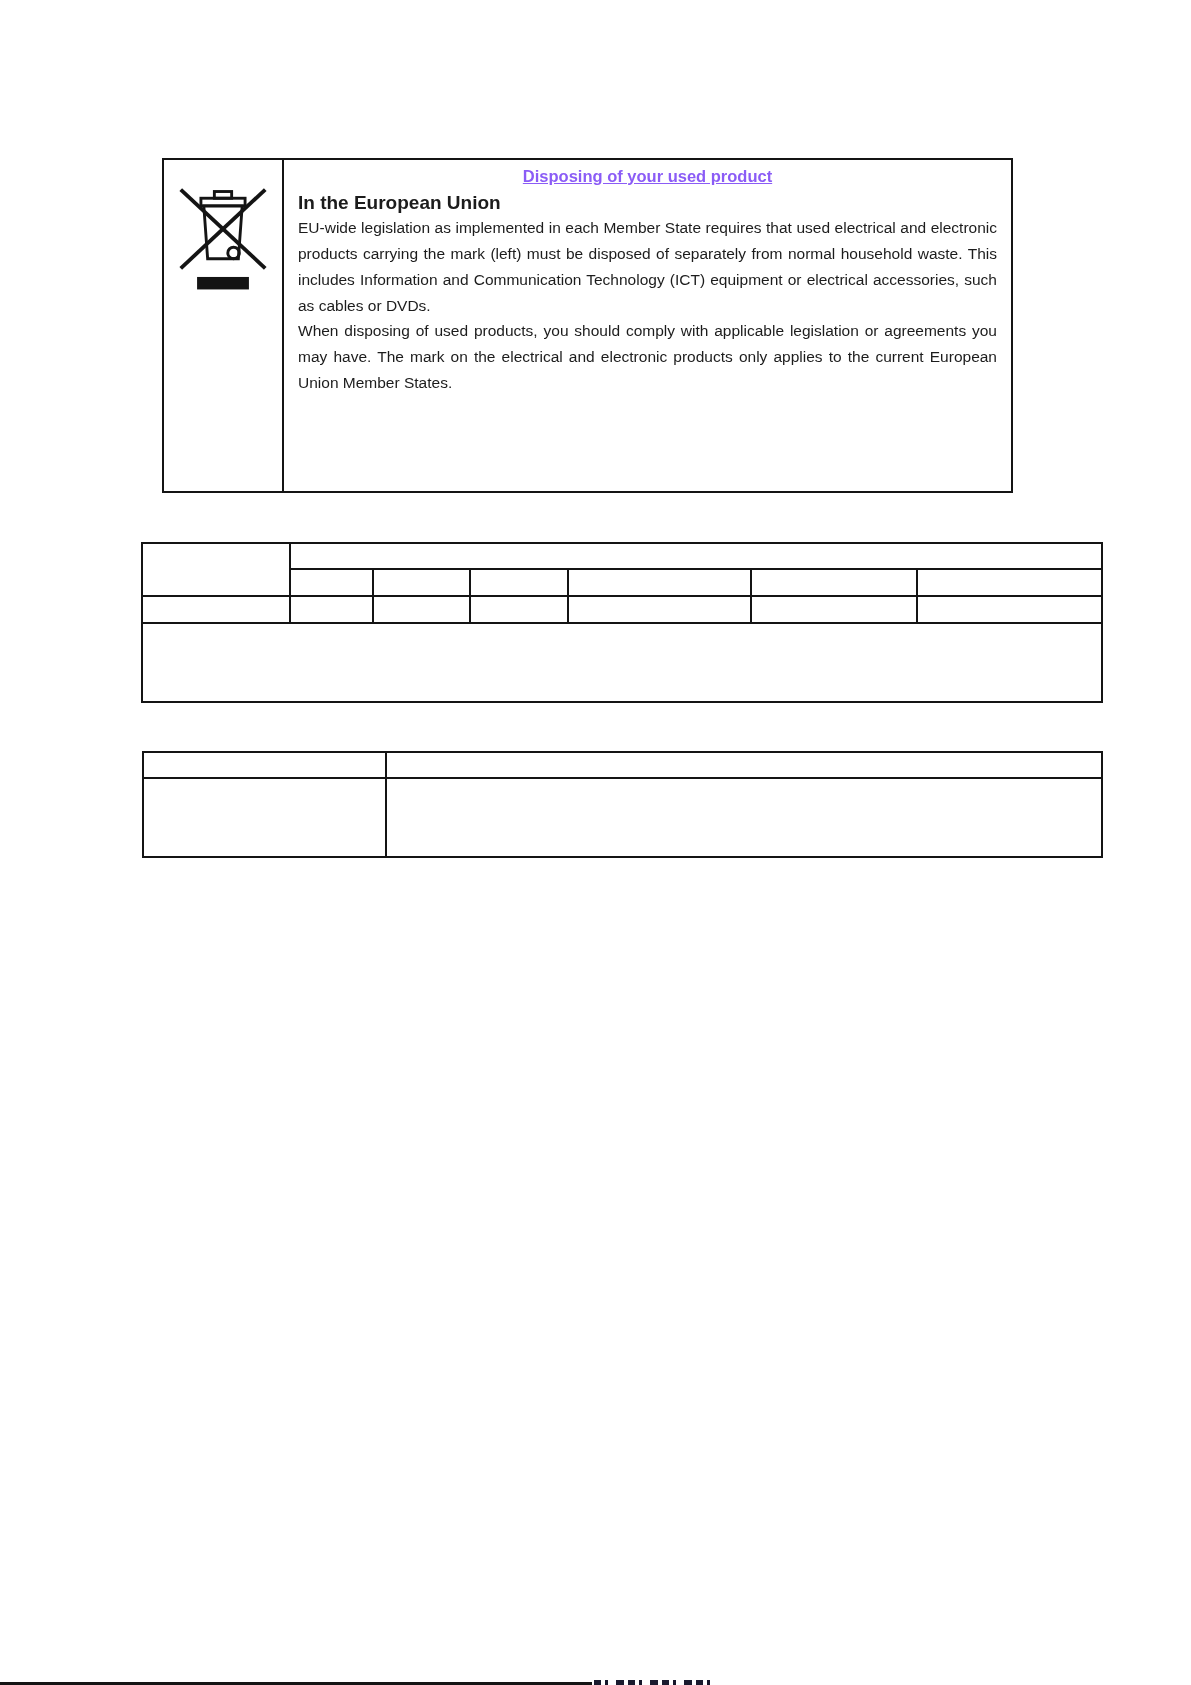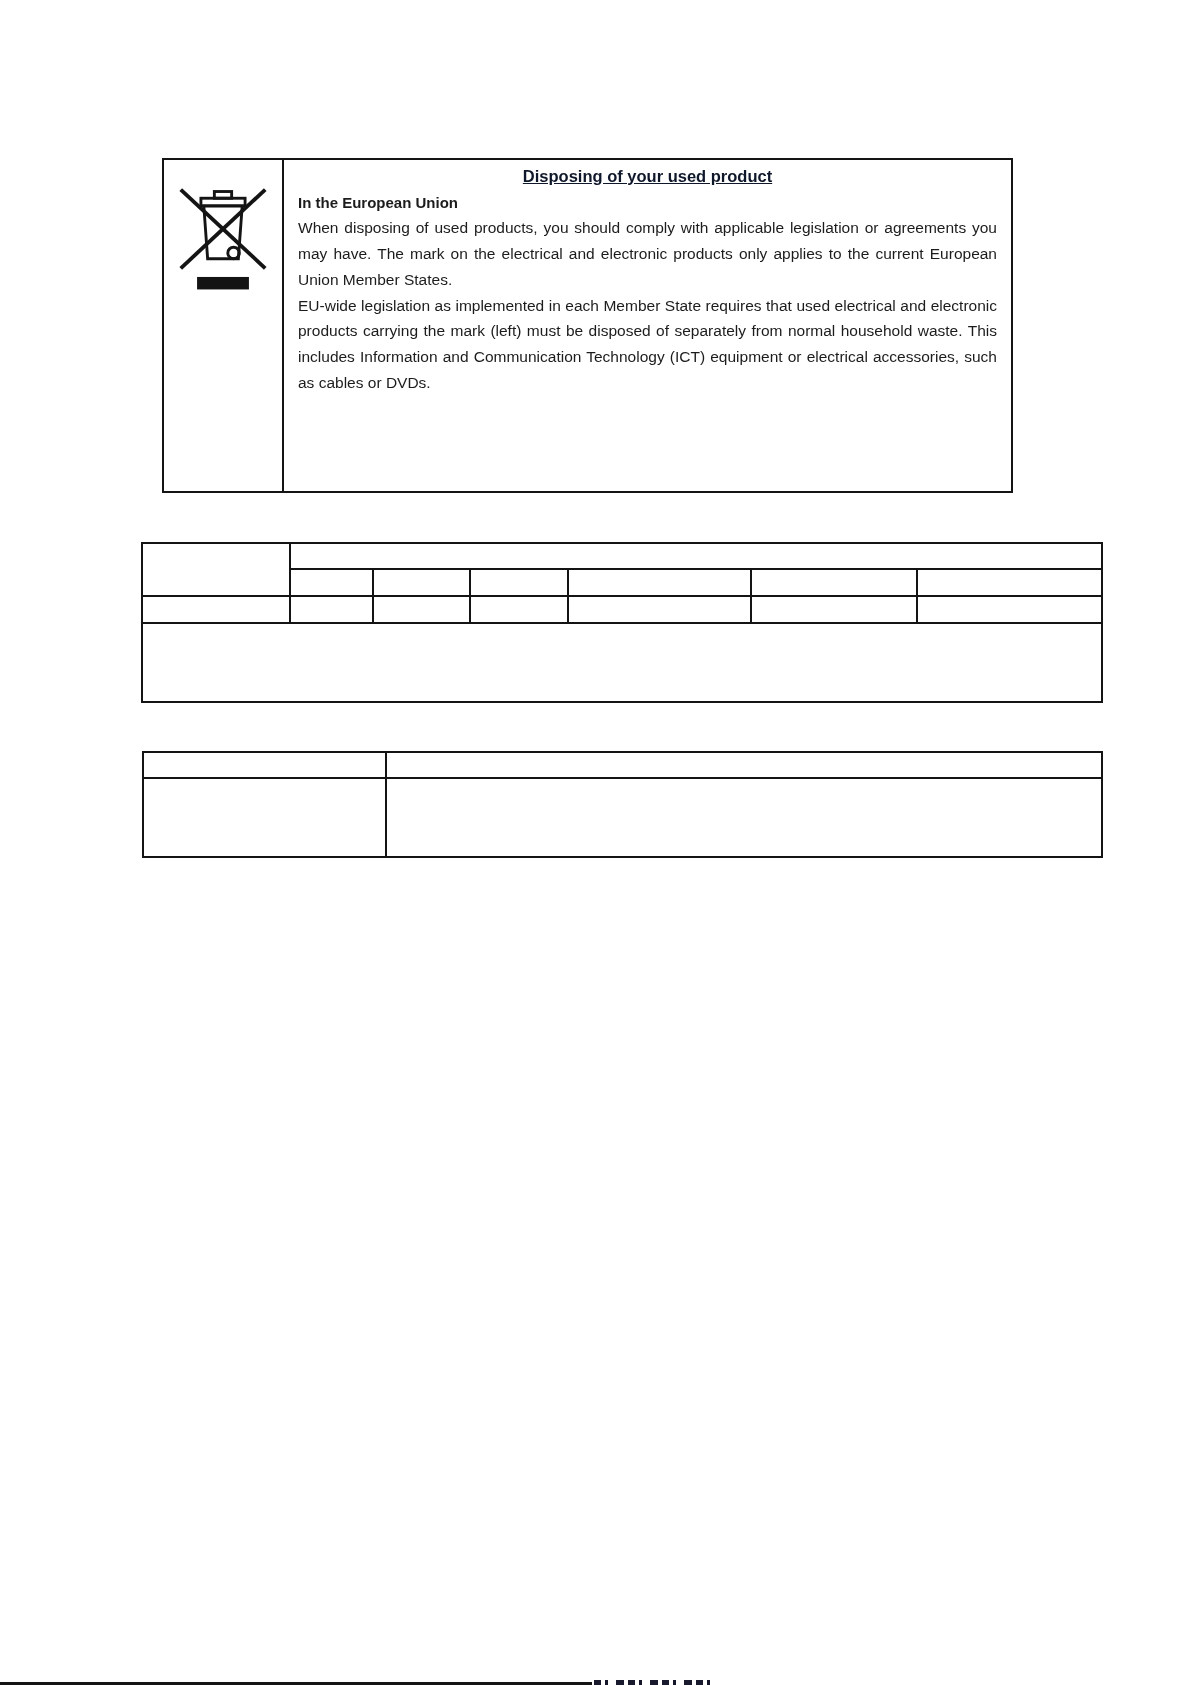--- a/index.html
+++ b/index.html
@@ -44,26 +44,26 @@
     padding: 4px 14px 0 14px;
     font-size: 15.5px;
     line-height: 25.7px;
     overflow: hidden;
   }
   .box-title {
     text-align: center;
     font-weight: bold;
     font-size: 16.5px;
     text-decoration: underline;
-    color: #0f172a;
+    color: #8b5cf6;
   }
   .section-heading {
     font-weight: bold;
     margin: 0;
-    font-size: 15px;
+    font-size: 19px;
   }
   .section-gap {
     margin-top: 25.7px;
   }
   .text-cell p {
     margin: 0;
     text-align: justify;
   }
 
   
@@ -138,22 +138,22 @@
 
         <rect x="23" y="101" width="54" height="13" fill="#141414" stroke="none"></rect>
       </svg>
     </div>
 
     <div class="text-cell">
       <div class="box-title">Disposing of your used product</div>
 
       <div>
         <p class="section-heading">In the European Union</p>
+        <p>EU-wide legislation as implemented in each Member State requires that used electrical and electronic products carrying the mark (left) must be disposed of separately from normal household waste. This includes Information and Communication Technology (ICT) equipment or electrical accessories, such as cables or DVDs.</p>
         <p>When disposing of used products, you should comply with applicable legislation or agreements you may have. The mark on the electrical and electronic products only applies to the current European Union Member States.</p>
-        <p>EU-wide legislation as implemented in each Member State requires that used electrical and electronic products carrying the mark (left) must be disposed of separately from normal household waste. This includes Information and Communication Technology (ICT) equipment or electrical accessories, such as cables or DVDs.</p>
       </div>
 
     </div>
   </div>
 
   <table class="doc-table" id="table-1">
     <colgroup>
       <col style="width:148px">
         <col style="width:83px">
         <col style="width:97px">

